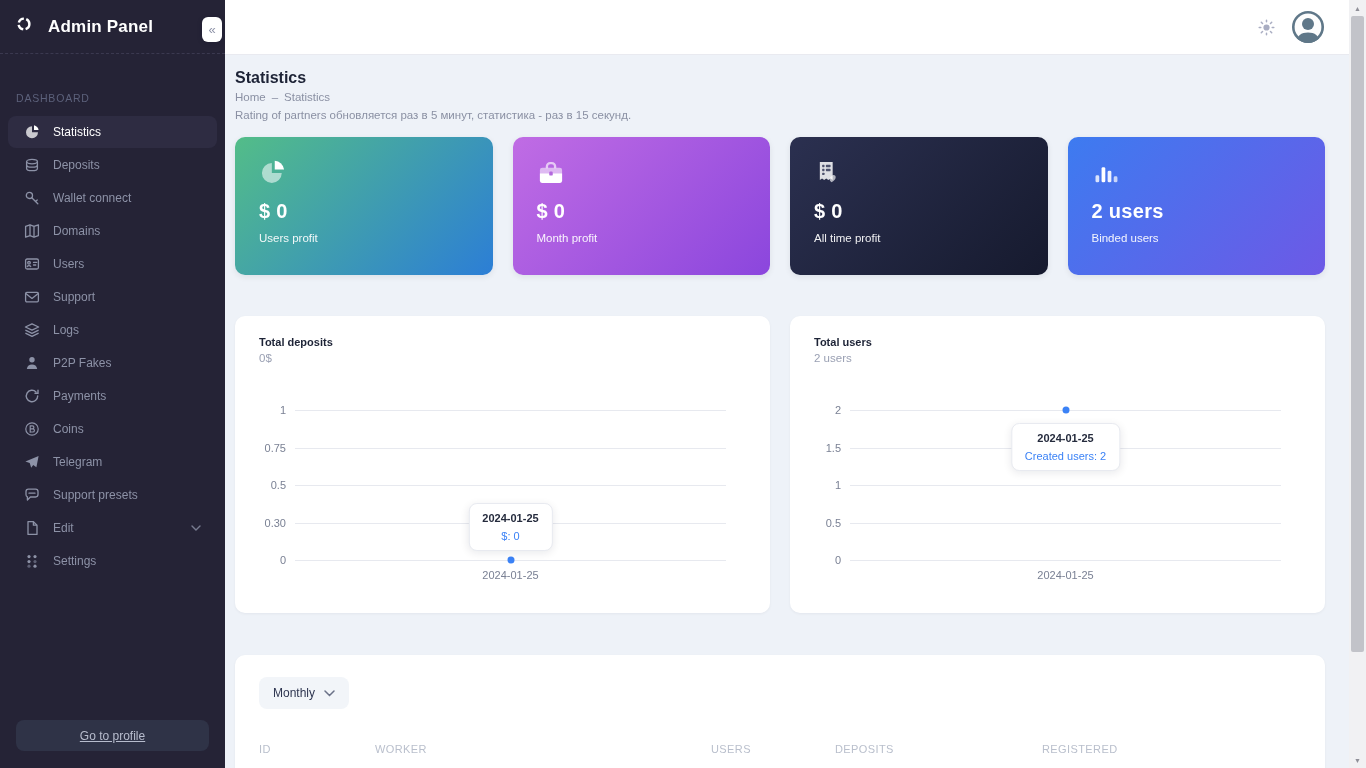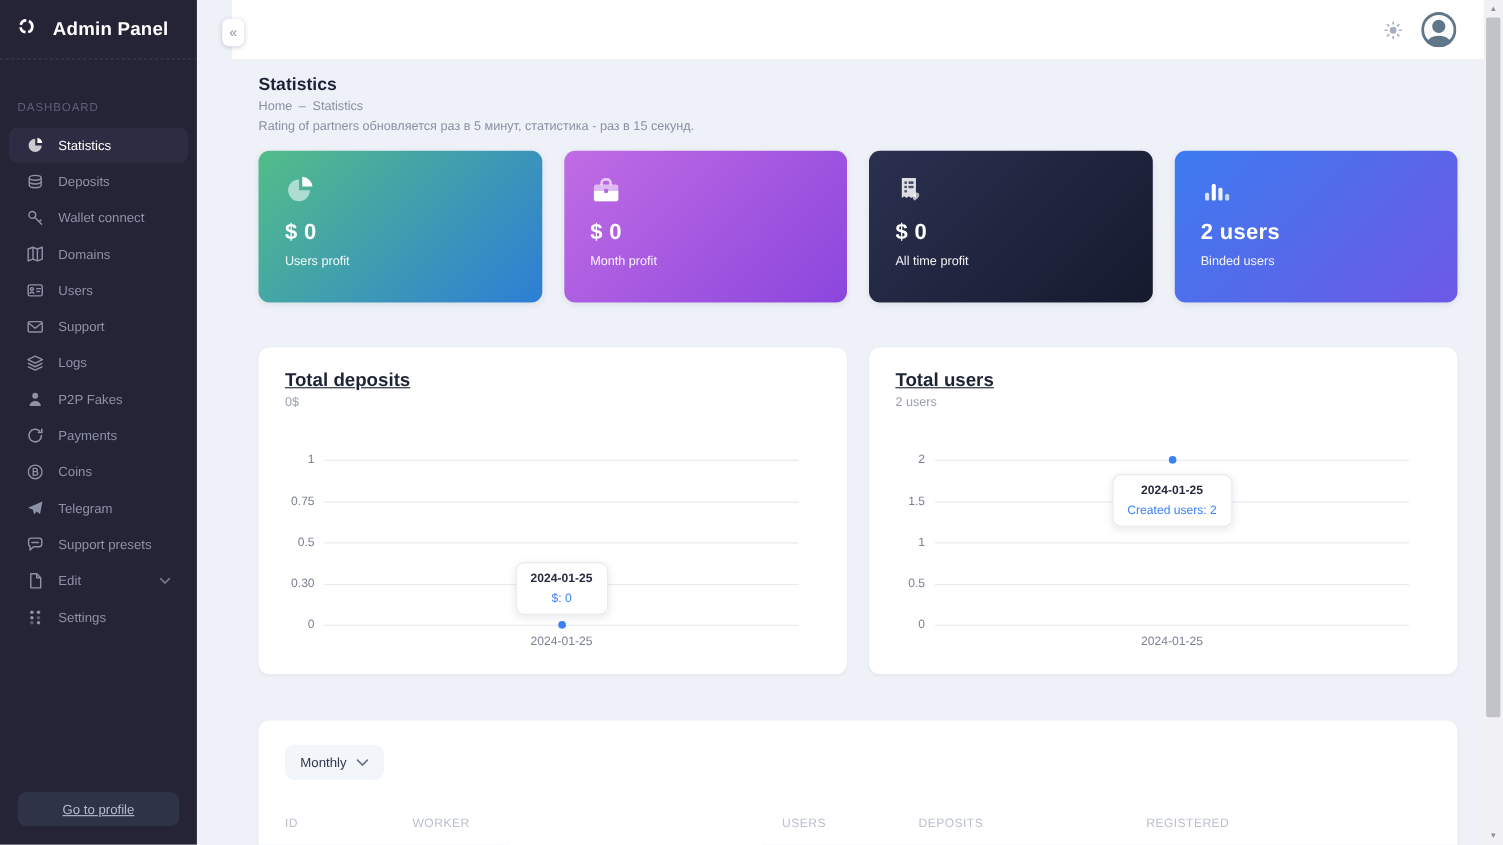--- a/index.html
+++ b/index.html
@@ -5,21 +5,21 @@
   * { box-sizing: border-box; }
   html,body { margin:0; padding:0; }
   body {
     width:1366px; height:768px; overflow:hidden;
     font-family:"Liberation Sans","DejaVu Sans",sans-serif;
     background:#eef2f8;
   }
   .app { position:relative; width:1366px; height:768px; background:#eef2f8; }
 
   
-  .sidebar { position:absolute; left:0; top:0; bottom:0; width:179px;
+  .sidebar { position:absolute; left:0; top:0; bottom:0; width:225px;
     background:#252336; display:flex; flex-direction:column; z-index:2; }
   .sb-header { height:54px; flex:none; display:flex; align-items:center; gap:10px;
     padding:0 16px; border-bottom:1px dashed #3b3950; }
   .brand { color:#fff; font-weight:bold; font-size:17px; letter-spacing:.2px; }
   .sb-section { color:#5c617b; font-size:10.5px; font-weight:normal; letter-spacing:.8px;
     margin:38px 16px 12px; }
   .sb-nav { flex:1; padding:0 8px; overflow:hidden; }
   .nav-item { display:flex; align-items:center; gap:13px; padding:8px 16px;
     border-radius:8px; color:#8d92a7; font-size:12px; cursor:pointer; margin-bottom:1px; }
   .nav-item.active { background:#2e2c42; color:#fff; }
@@ -53,21 +53,21 @@
   .stat-grid { display:grid; grid-template-columns:repeat(4,1fr); gap:20px; margin-top:16px; }
   .stat-card { height:138px; border-radius:10px; padding:22px 24px; color:#fff;
     box-shadow:0 2px 6px rgba(16,24,40,.08); }
   .stat-icon { display:block; height:28px; }
   .stat-value { margin-top:13px; font-size:20px; font-weight:bold; letter-spacing:.3px; }
   .stat-label { margin-top:9px; font-size:11.5px; opacity:.93; }
 
   .card { background:#fff; border-radius:10px; box-shadow:0 1px 3px rgba(16,24,40,.05); }
   .chart-grid { display:grid; grid-template-columns:1fr 1fr; gap:20px; margin-top:41px; }
   .chart-card { height:297px; padding:20px 24px; }
-  h2 { margin:0; font-size:17px; color:#1d2336;text-decoration:underline; }
+  h2 { margin:0; font-size:11px; color:#1d2336; }
   .card-sub { margin-top:4px; font-size:11.5px; color:#9aa0b3; }
 
   .plot { position:relative; margin:46px 20px 0 36px; height:150px; }
   .gridrow { position:absolute; left:0; right:0; height:0; }
   .gl { position:absolute; left:0; right:0; top:0; height:1px; background:#e7e9ef; }
   .tick { position:absolute; left:-36px; width:27px; text-align:right; font-size:11px;
     color:#7a8194; transform:translateY(-50%); }
   .dot { position:absolute; width:7px; height:7px; border-radius:50%;
     background:#3b82f6; transform:translate(-50%,-50%); cursor:pointer; }
   .tip { position:absolute; background:#fff; border:1px solid #e8eaf0; border-radius:8px;

